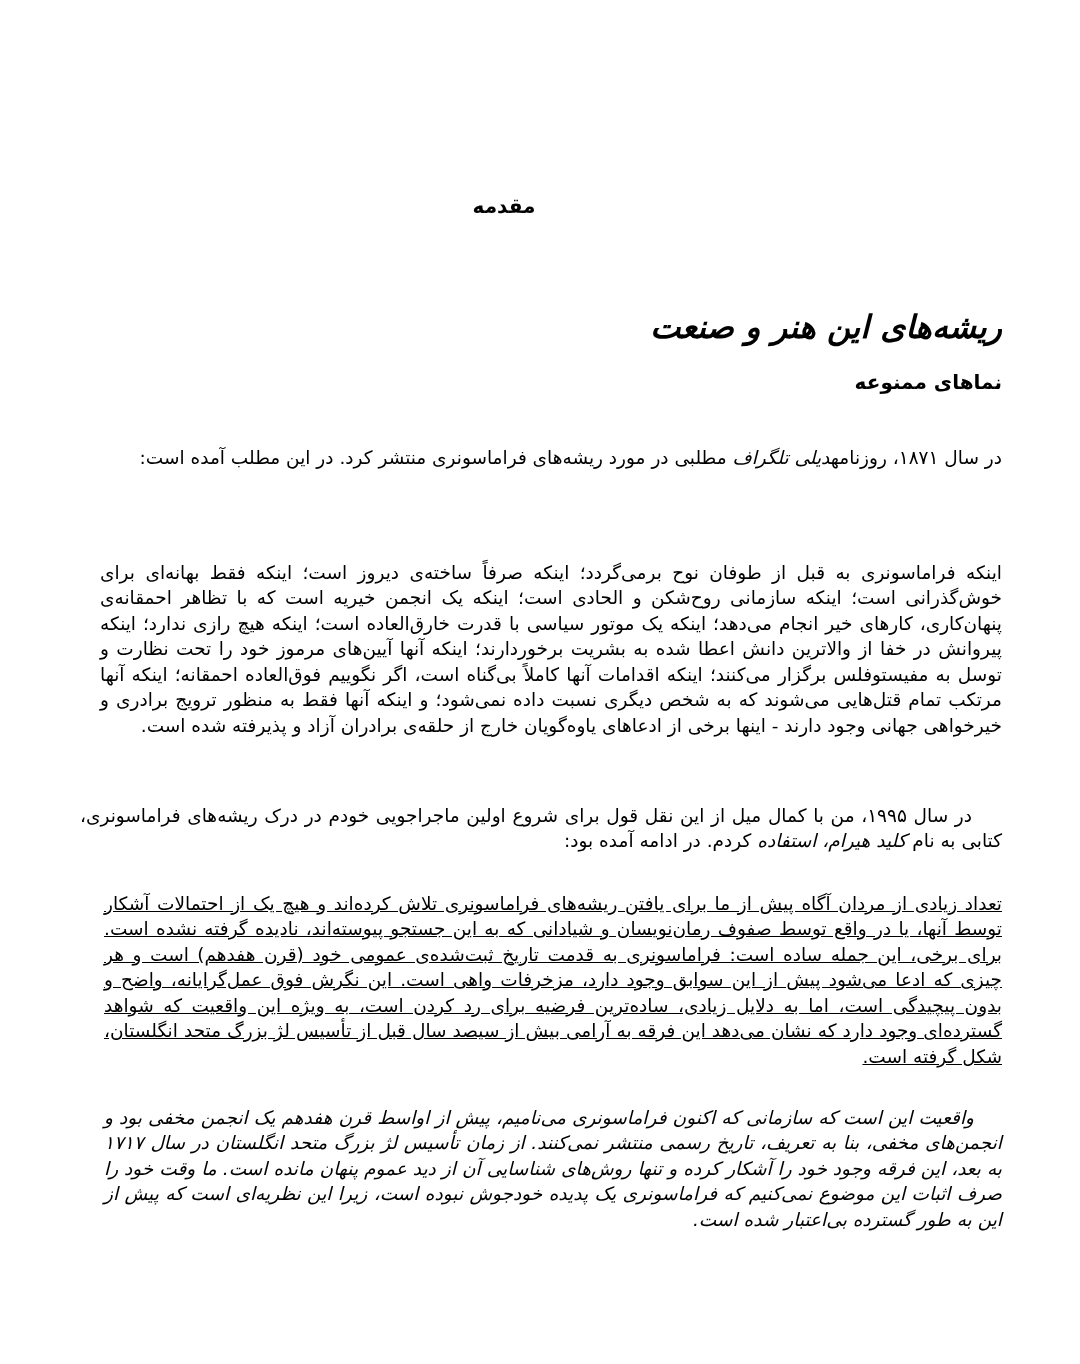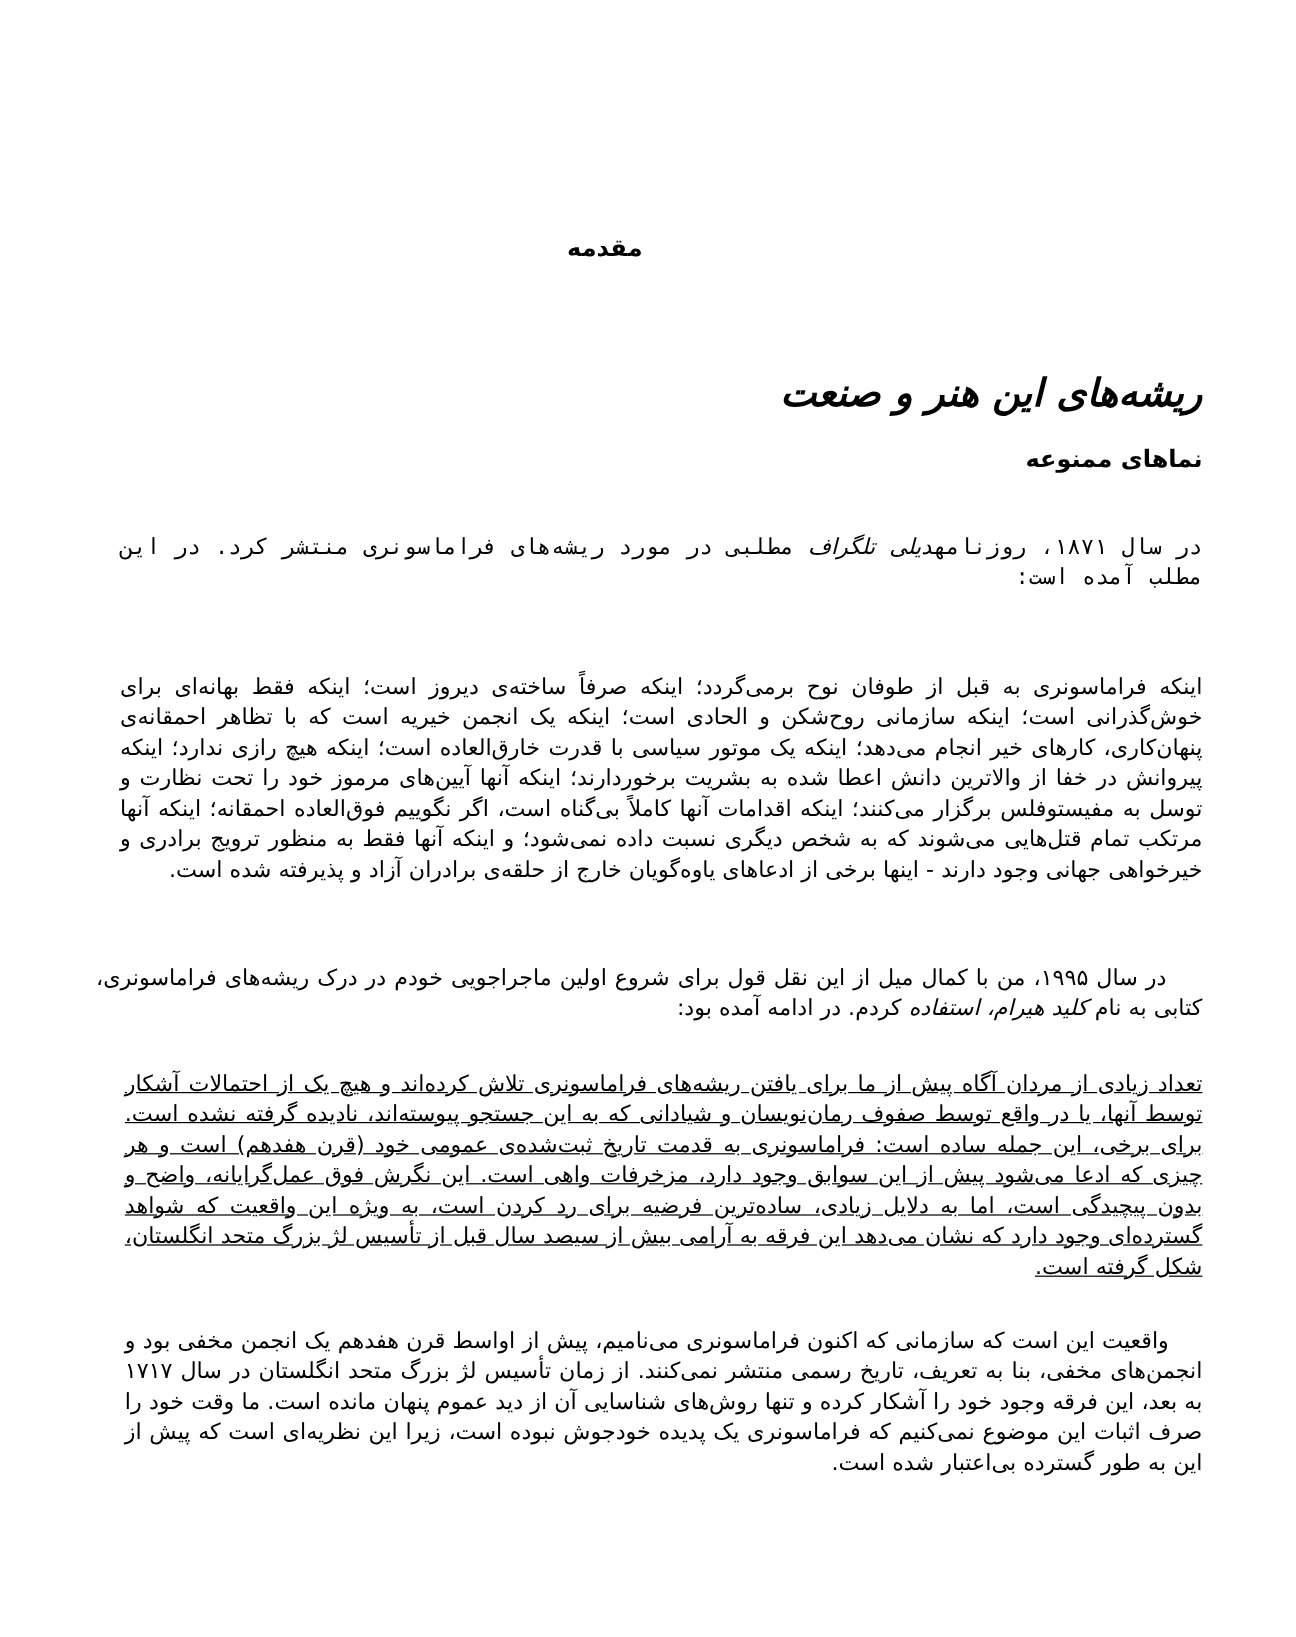--- a/index.html
+++ b/index.html
@@ -19,25 +19,25 @@
       font-weight: bold; font-style: italic; font-size: 32px;
     }
     .subtitle {
       position: absolute; top: 370px; right: 78px;
       font-weight: bold; font-size: 20px;
     }
     .para {
       position: absolute; right: 78px; font-size: 18.5px;
       line-height: 25.5px; text-align: justify; text-align-last: right;
     }
-    .p1 { top: 426px; width: 902px; font-family: Liberation Mono, monospace; }
+    .p1 { top: 426px; width: 902px; }
     .p2 { top: 541px; width: 902px; }
     .p3 { top: 784px; width: 922px; text-indent: 30px; margin-left: 11px; }
     .p4 { top: 872px; width: 898px; text-decoration: underline; }
-    .p5 { top: 1086px; width: 898px; text-indent: 28px; }
+    .p5 { top: 1086px; width: 898px; text-indent: 28px; font-style: italic; }
     em { font-style: italic; }
   </style>
 </head>
 <body>
 
 <div class="page">
   <div class="chapter"><span>مقدمه</span></div>
   <div class="title">ریشه‌های این هنر و صنعت</div>
   <div class="subtitle">نماهای ممنوعه</div>
 

